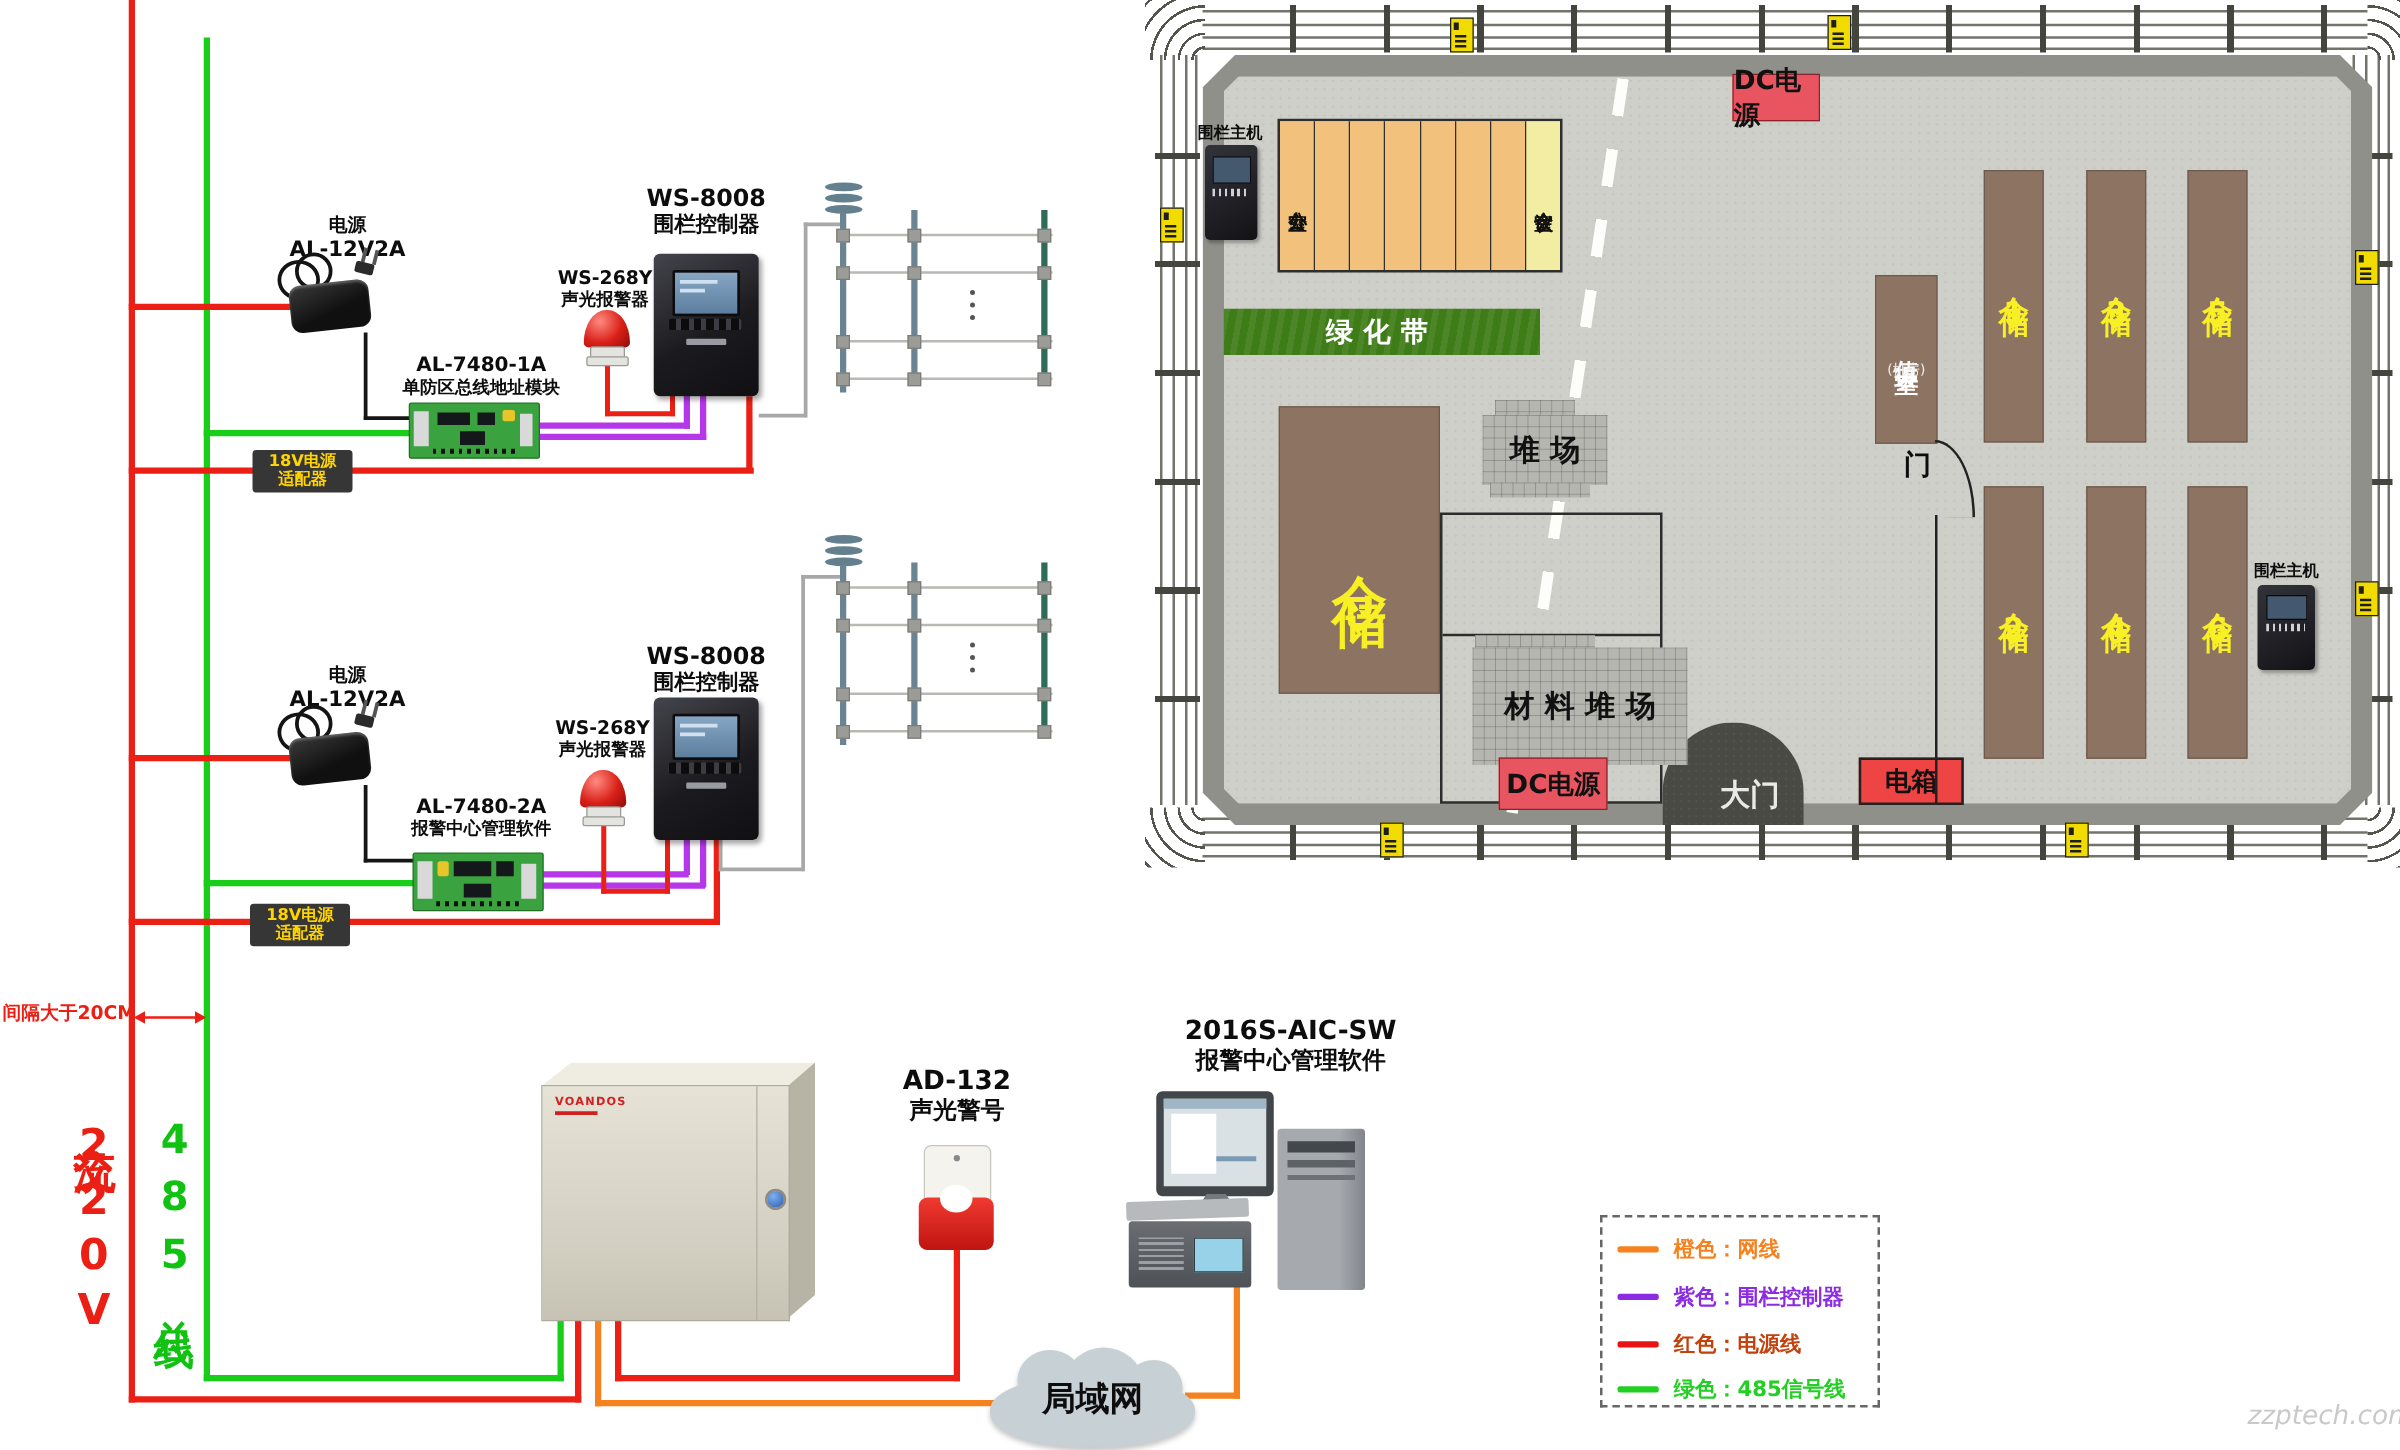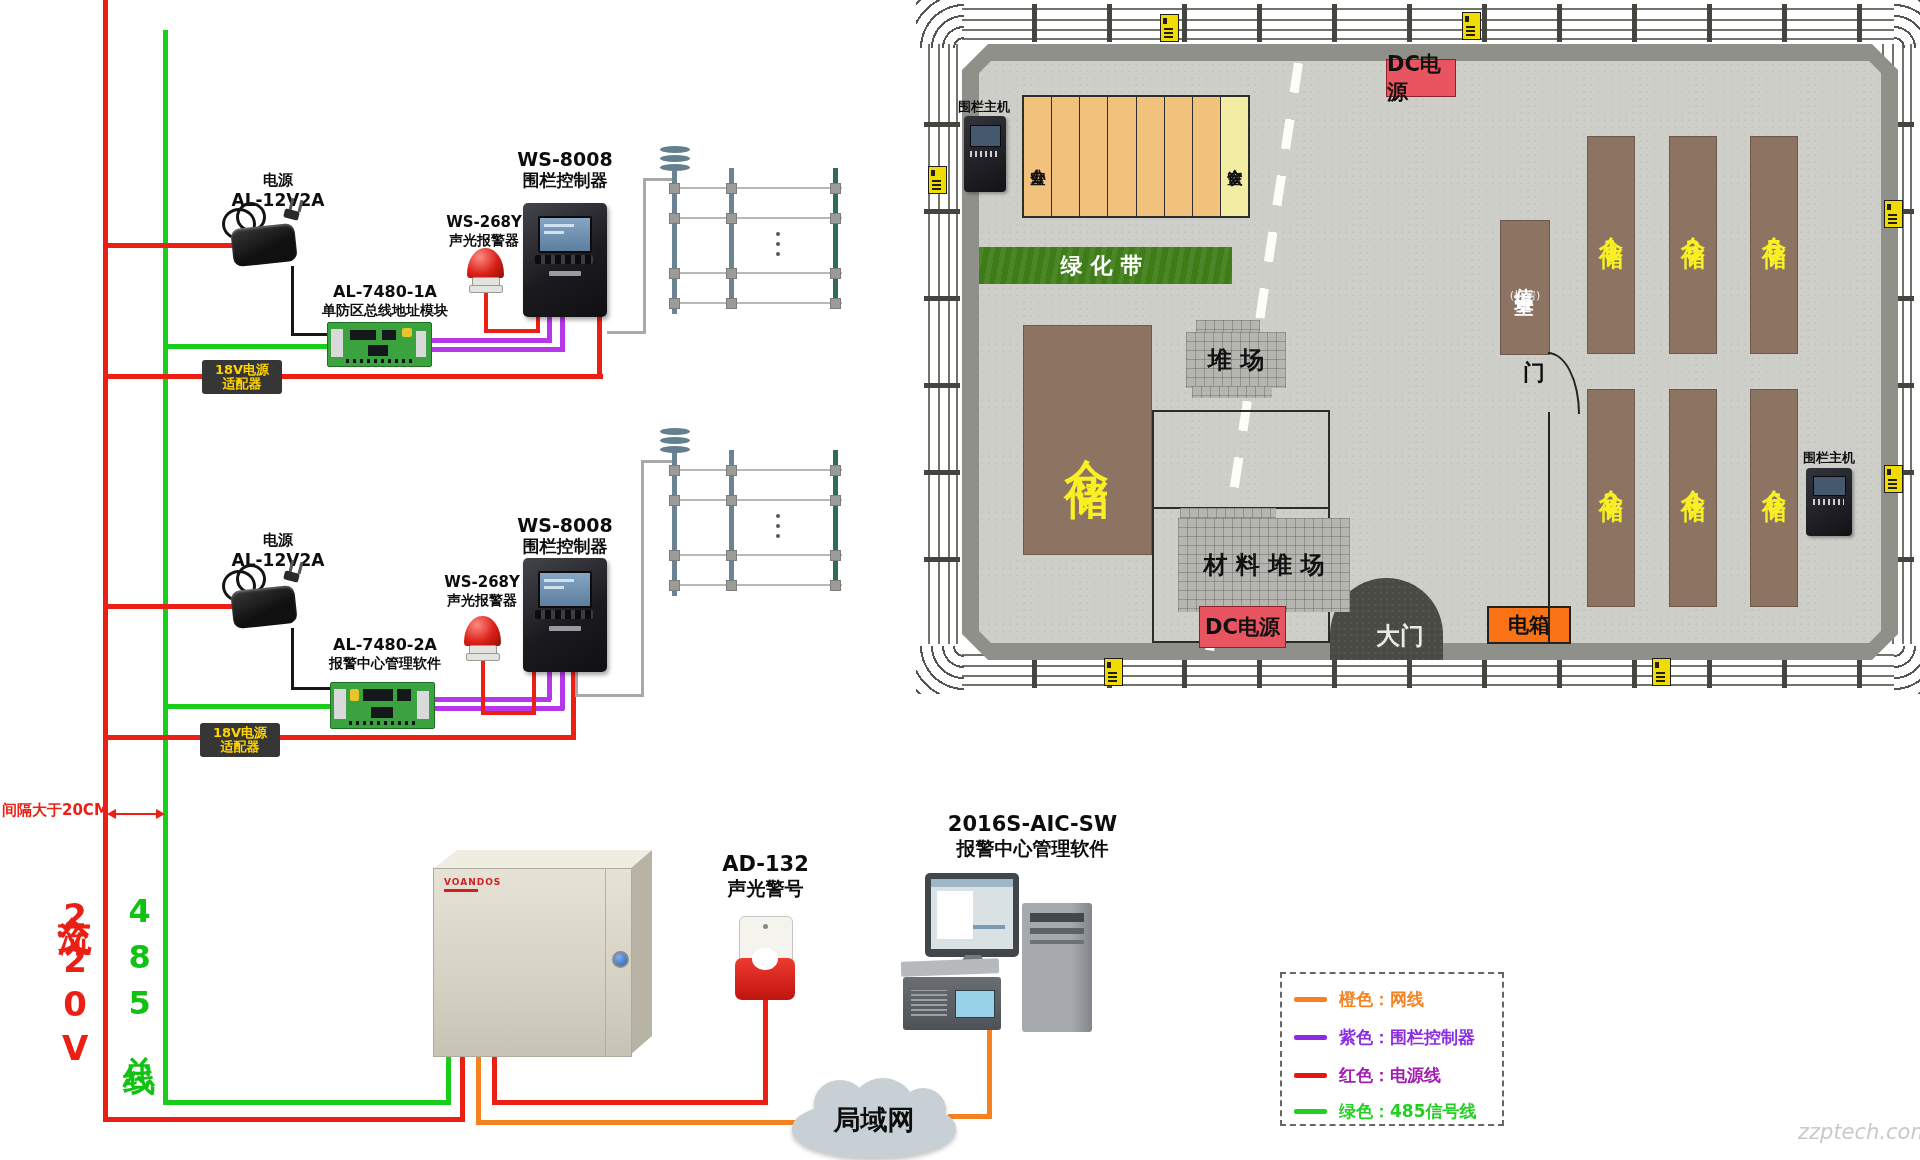--- a/index.html
+++ b/index.html
@@ -457,21 +457,21 @@
   <span style="font-size:24px;font-weight:bold;">材 料 堆 场</span>
 </div>
 
 <div class="red-tag" style="left:1199px;top:606px;width:85px;height:40px;">
   <span>DC电源</span>
 </div>
 
 <div class="abs" style="left:1330px;top:578px;width:113px;height:82px;border-radius:57px 57px 0 0;background:#4a4a45;background-image:radial-gradient(#55554f 1px,transparent 1px);background-size:6px 6px;z-index:4;"></div>
 <div class="lbl" style="left:1360px;top:622px;width:80px;font-size:24px;color:#e9e9e6;z-index:6;">大门</div>
 
-<div class="abs" style="left:1487px;top:606px;width:84px;height:38px;background:#f97316;border:2px solid #222;box-sizing:border-box;display:flex;align-items:center;justify-content:center;z-index:6;">
+<div class="abs" style="left:1487px;top:606px;width:84px;height:38px;background:#ef4444;border:2px solid #222;box-sizing:border-box;display:flex;align-items:center;justify-content:center;z-index:6;">
   <span style="font-size:21px;font-weight:bold;">电箱</span>
 </div>
 
 <div class="abs brown" style="left:1500px;top:220px;width:48px;height:133px;z-index:6;display:flex;flex-direction:column;align-items:center;justify-content:center;gap:3px;">
   <span class="vtext" style="color:#fff;font-size:19px;font-weight:bold;letter-spacing:4px;">值班室</span>
   <span style="color:#eee;font-size:11px;">(机房)</span>
 </div>
 <div class="lbl" style="left:1520px;top:360px;width:28px;font-size:22px;font-weight:bold;z-index:6;">门</div>
 <div class="abs" style="left:1548px;top:352px;width:30px;height:60px;border-top:2px solid #222;border-right:2px solid #222;border-top-right-radius:100% 100%;z-index:6;"></div>
 <div class="abs" style="left:1548px;top:412px;width:2px;height:231px;background:#222;z-index:6;"></div>
@@ -505,21 +505,21 @@
   <div class="row" style="top:14px;">
     <span class="sw" style="background: rgb(245, 130, 30);"></span>
     <span class="lt" style="color: rgb(245, 130, 30);">橙色：网线</span>
   </div>
   <div class="row" style="top:52px;">
     <span class="sw" style="background: rgb(139, 43, 226);"></span>
     <span class="lt" style="color: rgb(139, 43, 226);">紫色：围栏控制器</span>
   </div>
   <div class="row" style="top:90px;">
     <span class="sw" style="background: rgb(232, 20, 20);"></span>
-    <span class="lt" style="color: #a21caf;">红色：电源线</span>
+    <span class="lt" style="color: #c2410c;">红色：电源线</span>
   </div>
   <div class="row" style="top:126px;">
     <span class="sw" style="background: rgb(34, 207, 34);"></span>
     <span class="lt" style="color: rgb(34, 207, 34);">绿色：485信号线</span>
   </div>
 </div>
 
 <div class="abs" style="left:1798px;top:1120px;font-size:21px;font-style:italic;color:#c9c9c9;">zzptech.com</div>
 
 </body></html>

